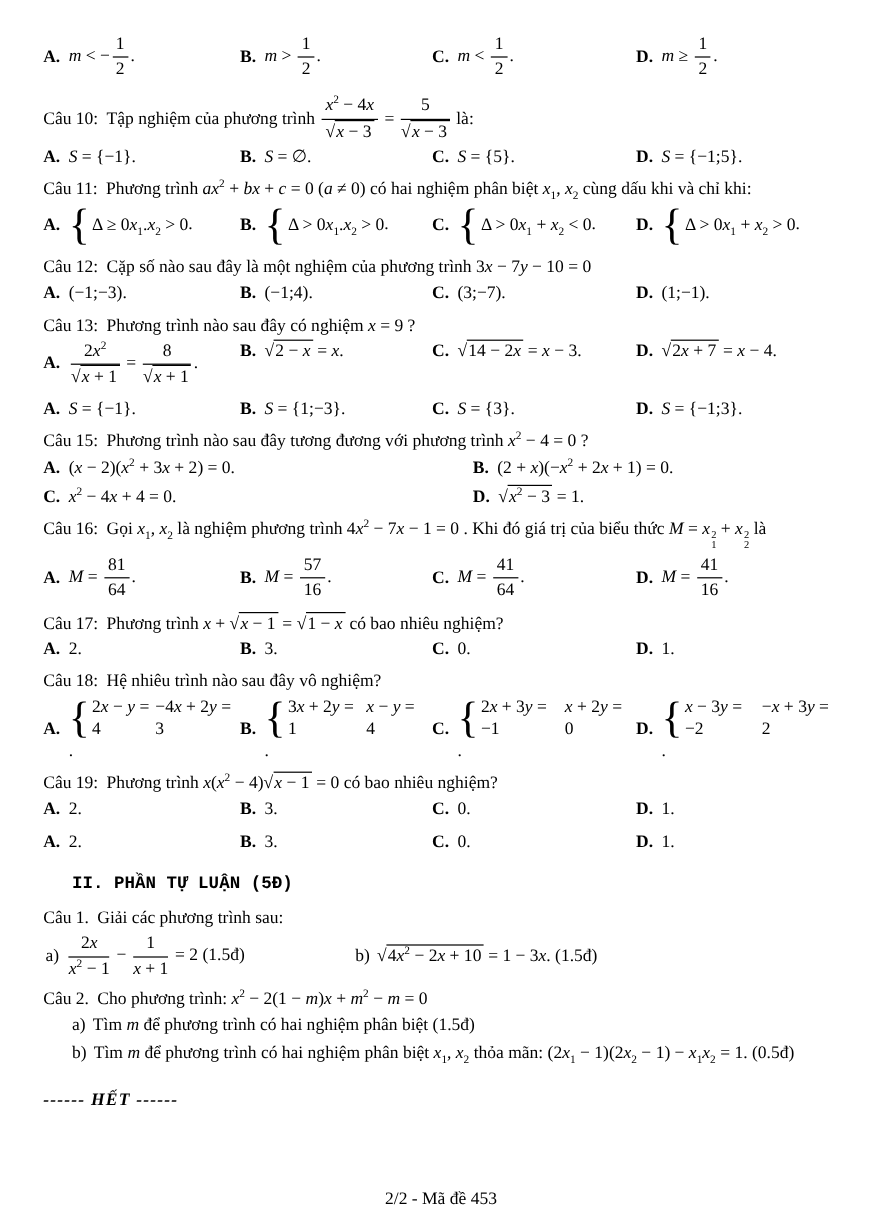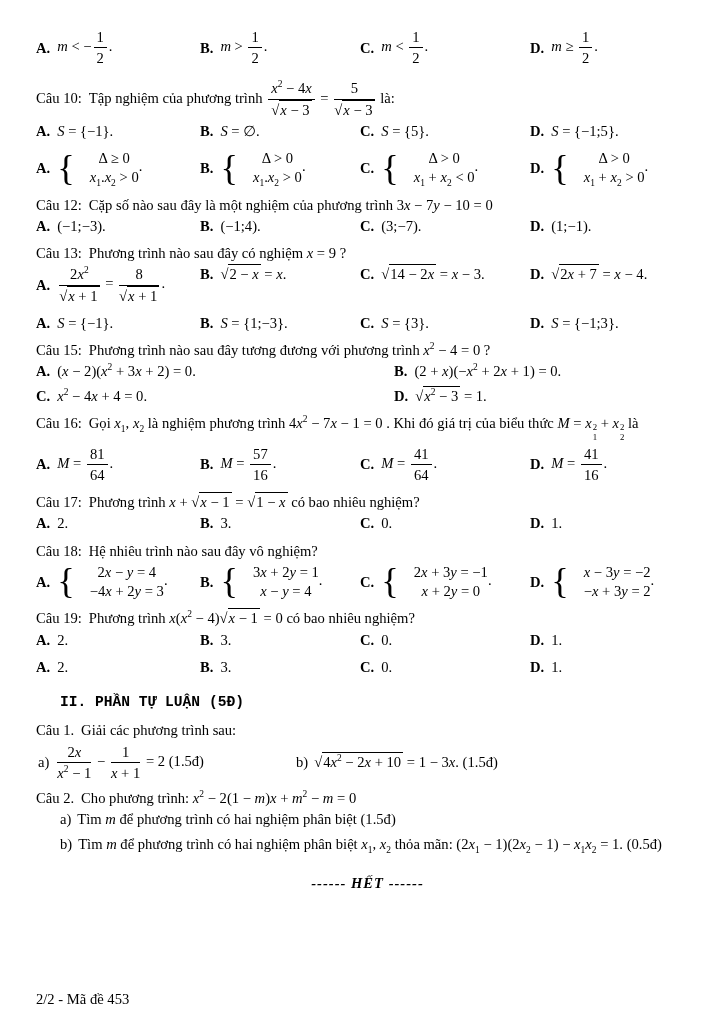--- a/index.html
+++ b/index.html
@@ -21,30 +21,30 @@
   
   .fx{display:inline-block;vertical-align:middle;text-align:center;margin:0 2px;}
   .fn{display:block;border-bottom:1px solid #000;padding:0 3px 1px;}
   .fd{display:block;padding-top:1px;}
   
   .sq{white-space:nowrap;}
   .rad{border-top:1px solid #000;padding:1px 2px 0 1px;margin-top:45px;}
   
   .cs{display:inline-flex;align-items:center;vertical-align:middle;}
   .brc{font-size:2.5em;line-height:0.95;font-weight:300;margin-right:2px;font-family:"Liberation Serif",serif;}
-  .ceq{display:inline-flex;flex-direction:column;row-gap:1px;text-align:center;margin-left:13px;}
+  .ceq{display:inline-flex;flex-direction:row;row-gap:1px;text-align:left;}
   
   .ss{display:inline-flex;flex-direction:column;font-size:0.6em;line-height:1.05;vertical-align:-0.3em;margin-left:1px;text-align:left;}
   .carryover{margin-bottom:12px;margin-top:6px;}
   .section-title{font-weight:bold;margin:8px 0 10px 24px;font-family:Liberation Mono, monospace;}
   .parts2{display:grid;grid-template-columns:258px 1fr;margin-left:2px;align-items:center;}
   .part{display:flex;align-items:center;gap:6px;}
   .stacked .part{margin-left:24px;margin-bottom:6px;}
-  .endmark{text-align:center;font-weight:bold;font-style:italic;margin-top:8px;letter-spacing:1px;}
-  .pagefoot{margin-top:auto;padding-bottom:4px;}
+  .endmark{font-weight:bold;font-style:italic;margin-top:8px;letter-spacing:1px;}
+  .pagefoot{text-align:center;margin-top:auto;padding-bottom:4px;}
 </style>
 </head>
 <body>
 
 <div class="sheet">
 
   <div class="opts carryover">
     <div class="opt">
         <b class="ol">A.</b>
         <span><i>m</i> &lt; −<span class="fx"><span class="fn">1</span><span class="fd">2</span></span>.</span>
@@ -79,20 +79,21 @@
           <span><i>S</i> = {5}.</span>
         </div>
       <div class="opt">
           <b class="ol">D.</b>
           <span><i>S</i> = {−1;5}.</span>
         </div>
     </div>
   </div>
 
   <div class="q">
+    <div class="qh"><b class="ql">Câu 11:</b><span>Phương trình <i>ax</i><sup>2</sup> + <i>bx</i> + <i>c</i> = 0 (<i>a</i> ≠ 0) có hai nghiệm phân biệt <i>x</i><sub>1</sub>, <i>x</i><sub>2</sub> cùng dấu khi và chỉ khi:</span></div>
     <div class="opts">
       <div class="opt">
           <b class="ol">A.</b>
           <span><span class="cs">
               <span class="brc">{</span>
               <span class="ceq">
                 <span>Δ ≥ 0</span>
                 <span><i>x</i><sub>1</sub>.<i>x</i><sub>2</sub> &gt; 0</span>
               </span>
             </span>.</span>

